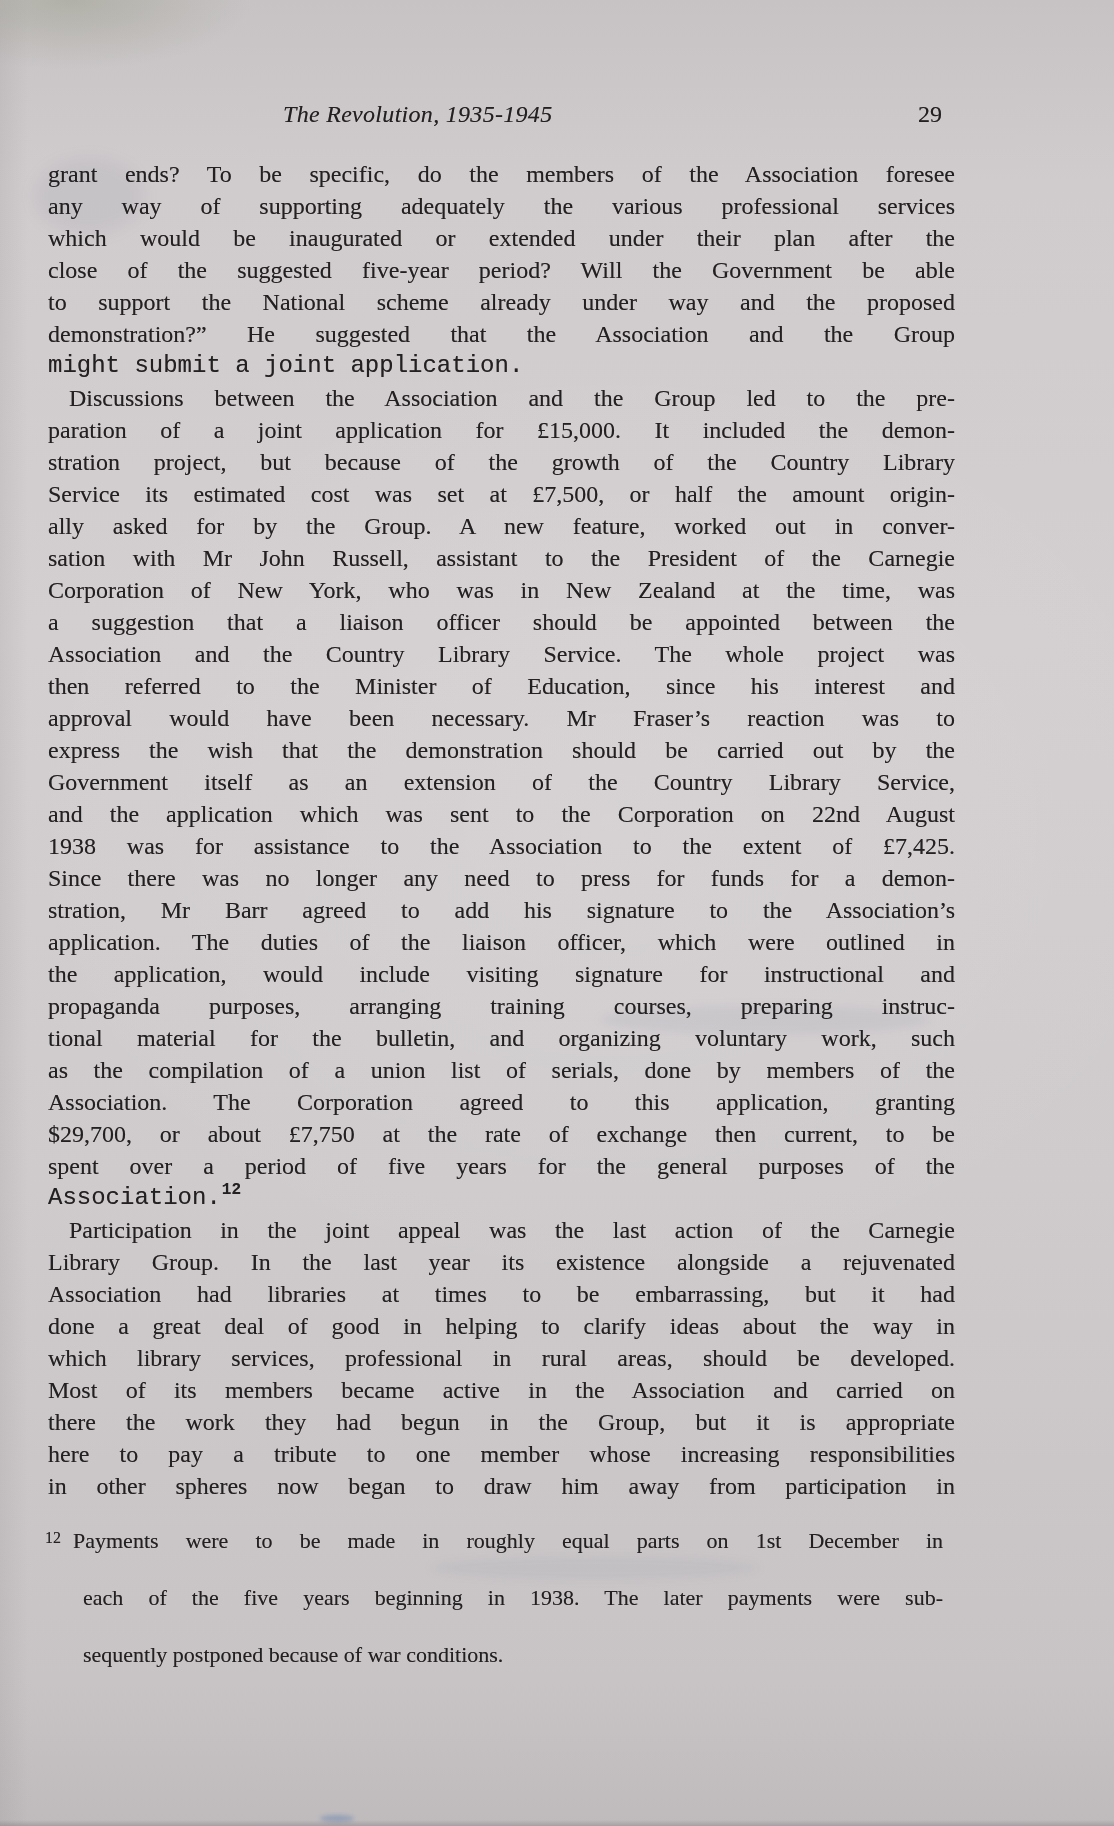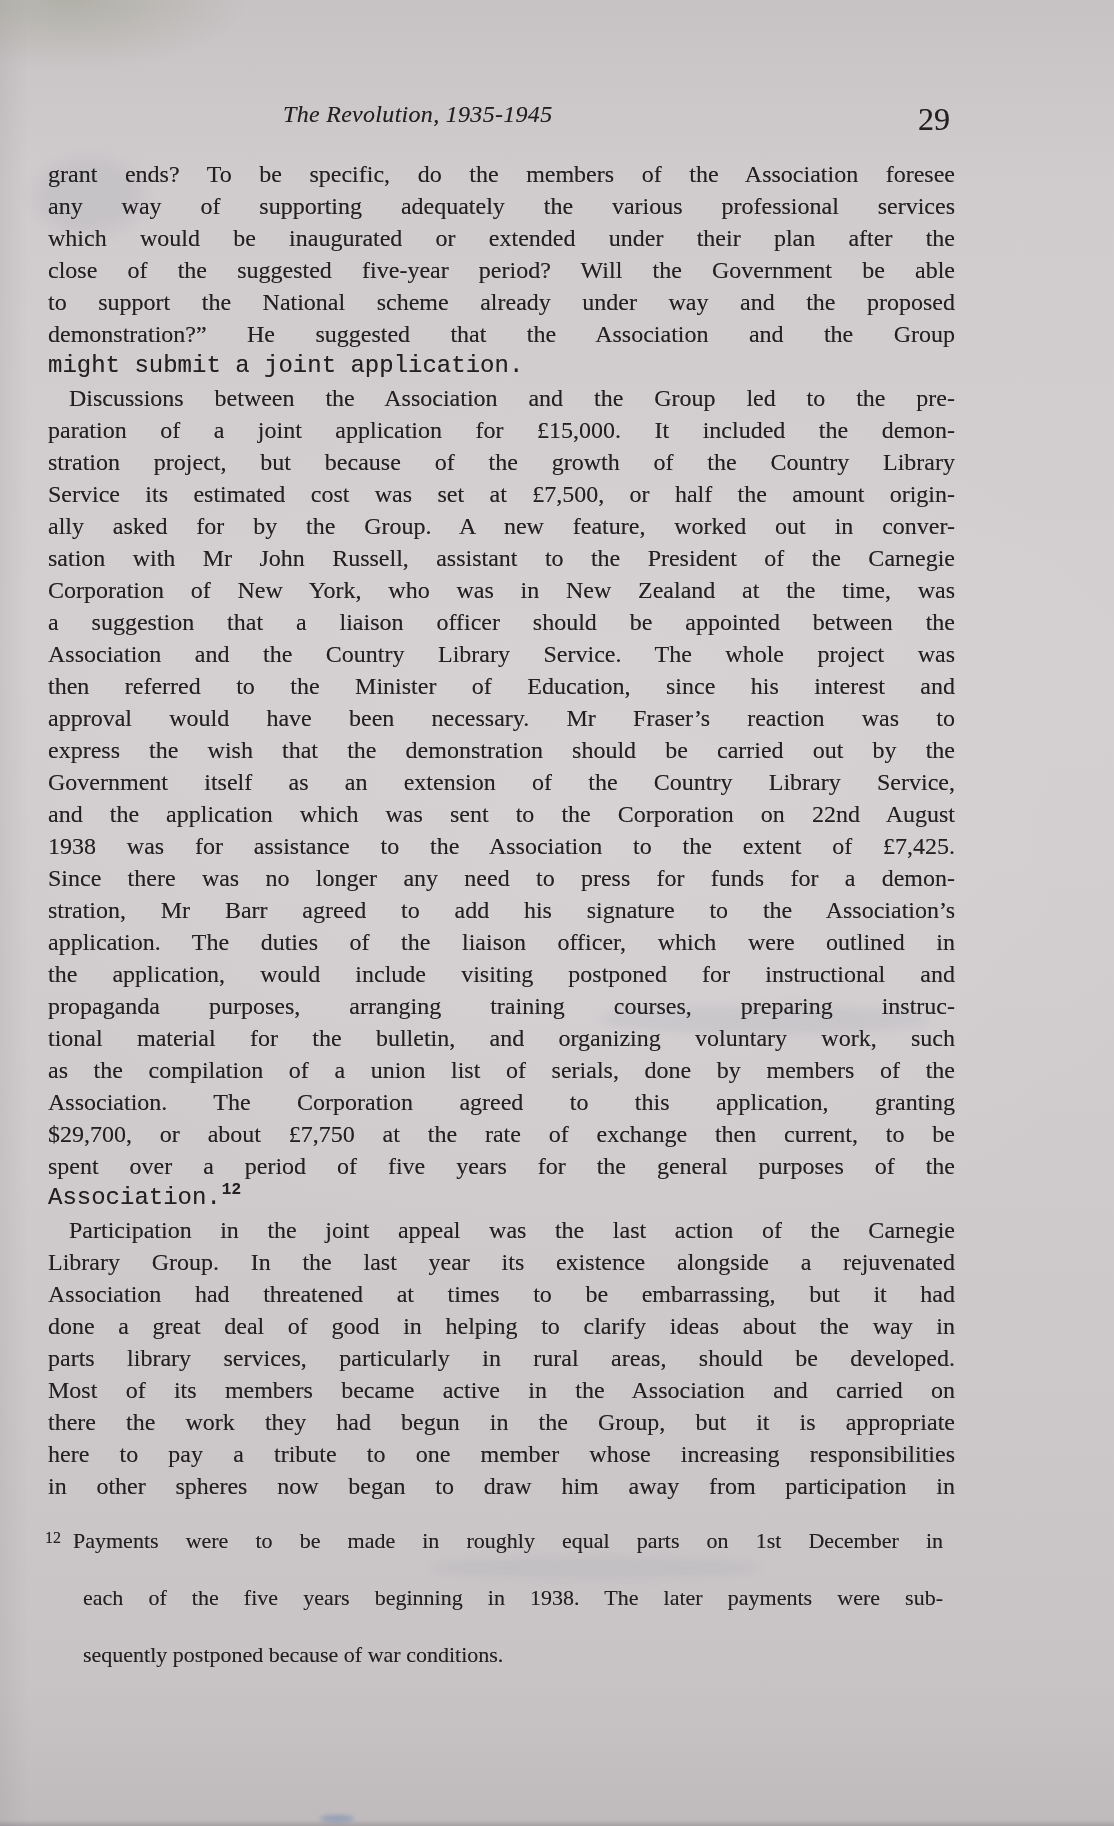--- a/index.html
+++ b/index.html
@@ -38,21 +38,21 @@
 
   .running-header { position: absolute; left: 0; top: 100px; width: 100%; height: 36px; }
   .title {
     position: absolute; left: 283px; top: 0;
     font-style: italic; font-size: 24px; line-height: 1.2;
     letter-spacing: 0.3px;
     text-shadow: 0 0 0.5px rgba(35,32,33,0.45);
   }
   .pagenum {
     position: absolute; left: 918px; top: 0;
-    font-size: 32px; line-height: 1.2;
+    font-size: 24px; line-height: 1.2;
     text-shadow: 0 0 0.5px rgba(35,32,33,0.45);
   }
 
   .body {
     position: absolute; left: 48px; top: 158px; width: 907px;
     font-size: 24px; line-height: 32px;
     text-shadow: 0 0 0.5px rgba(35,32,33,0.40);
   }
   .line { text-align: justify; text-align-last: justify; }
   .line.end { text-align: left; text-align-last: left; font-family: Liberation Mono, monospace; }
@@ -110,33 +110,33 @@
       <div class="line">Association and the Country Library Service. The whole project was</div>
       <div class="line">then referred to the Minister of Education, since his interest and</div>
       <div class="line">approval would have been necessary. Mr Fraser’s reaction was to</div>
       <div class="line">express the wish that the demonstration should be carried out by the</div>
       <div class="line">Government itself as an extension of the Country Library Service,</div>
       <div class="line">and the application which was sent to the Corporation on 22nd August</div>
       <div class="line">1938 was for assistance to the Association to the extent of £7,425.</div>
       <div class="line">Since there was no longer any need to press for funds for a demon-</div>
       <div class="line">stration, Mr Barr agreed to add his signature to the Association’s</div>
       <div class="line">application. The duties of the liaison officer, which were outlined in</div>
-      <div class="line">the application, would include visiting postponed for instructional and</div>
+      <div class="line">the application, would include visiting signature for instructional and</div>
       <div class="line">propaganda purposes, arranging training courses, preparing instruc-</div>
       <div class="line">tional material for the bulletin, and organizing voluntary work, such</div>
       <div class="line">as the compilation of a union list of serials, done by members of the</div>
       <div class="line">Association. The Corporation agreed to this application, granting</div>
       <div class="line">$29,700, or about £7,750 at the rate of exchange then current, to be</div>
       <div class="line">spent over a period of five years for the general purposes of the</div>
       <div class="line end">Association.<sup class="fnref">12</sup></div>
       <div class="line indent">Participation in the joint appeal was the last action of the Carnegie</div>
       <div class="line">Library Group. In the last year its existence alongside a rejuvenated</div>
-      <div class="line">Association had threatened at times to be embarrassing, but it had</div>
+      <div class="line">Association had libraries at times to be embarrassing, but it had</div>
       <div class="line">done a great deal of good in helping to clarify ideas about the way in</div>
-      <div class="line">parts library services, particularly in rural areas, should be developed.</div>
+      <div class="line">which library services, professional in rural areas, should be developed.</div>
       <div class="line">Most of its members became active in the Association and carried on</div>
       <div class="line">there the work they had begun in the Group, but it is appropriate</div>
       <div class="line">here to pay a tribute to one member whose increasing responsibilities</div>
       <div class="line">in other spheres now began to draw him away from participation in</div>
     </div>
 
   <div class="footnote">
       <div class="fline"><span class="fnmark">12</span>Payments were to be made in roughly equal parts on 1st December in</div>
       <div class="fline cont">each of the five years beginning in 1938. The later payments were sub-</div>
       <div class="fline end cont">sequently postponed because of war conditions.</div>

